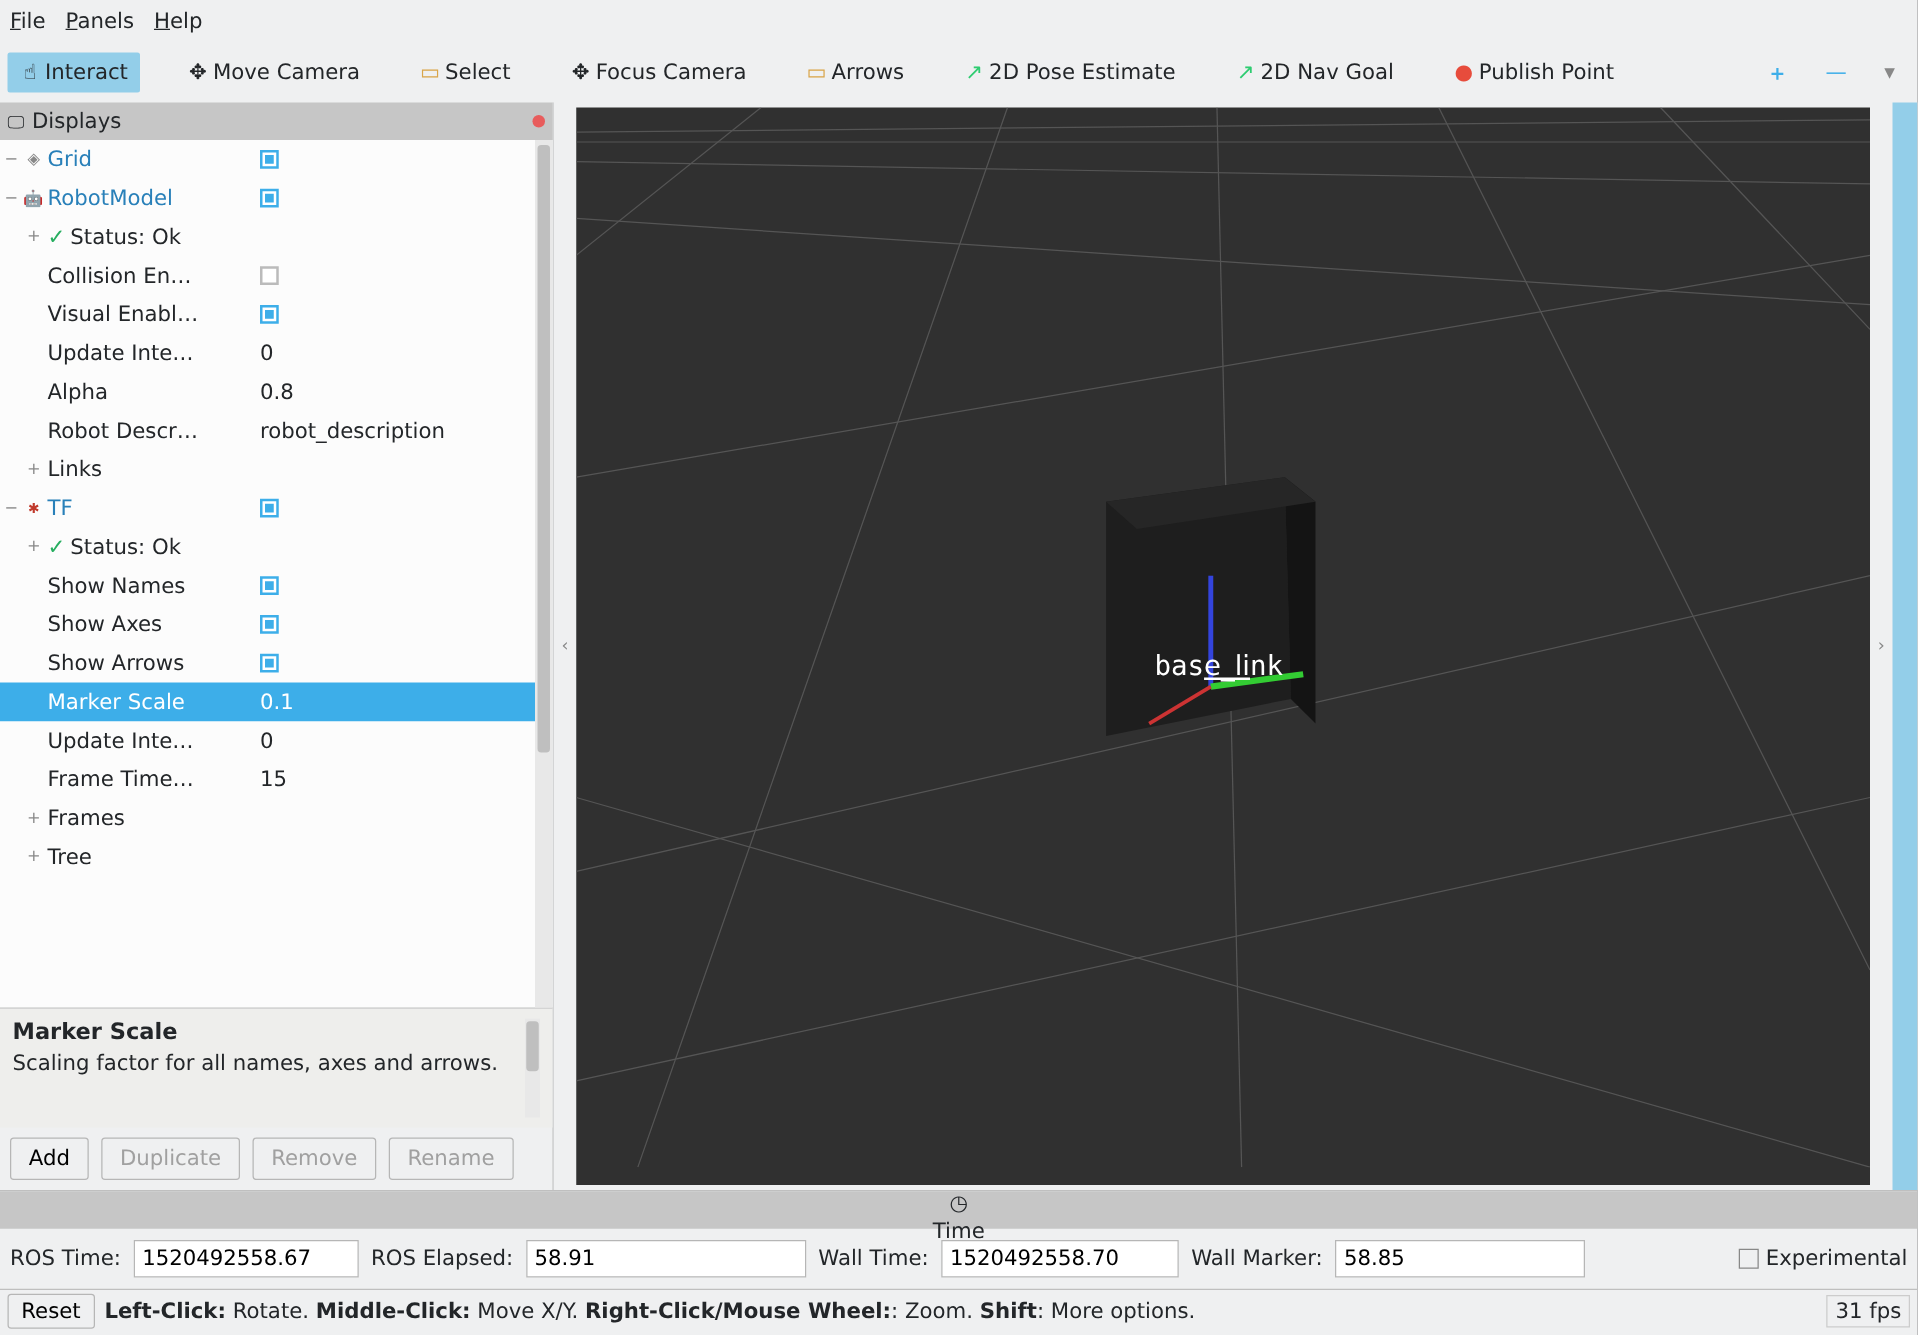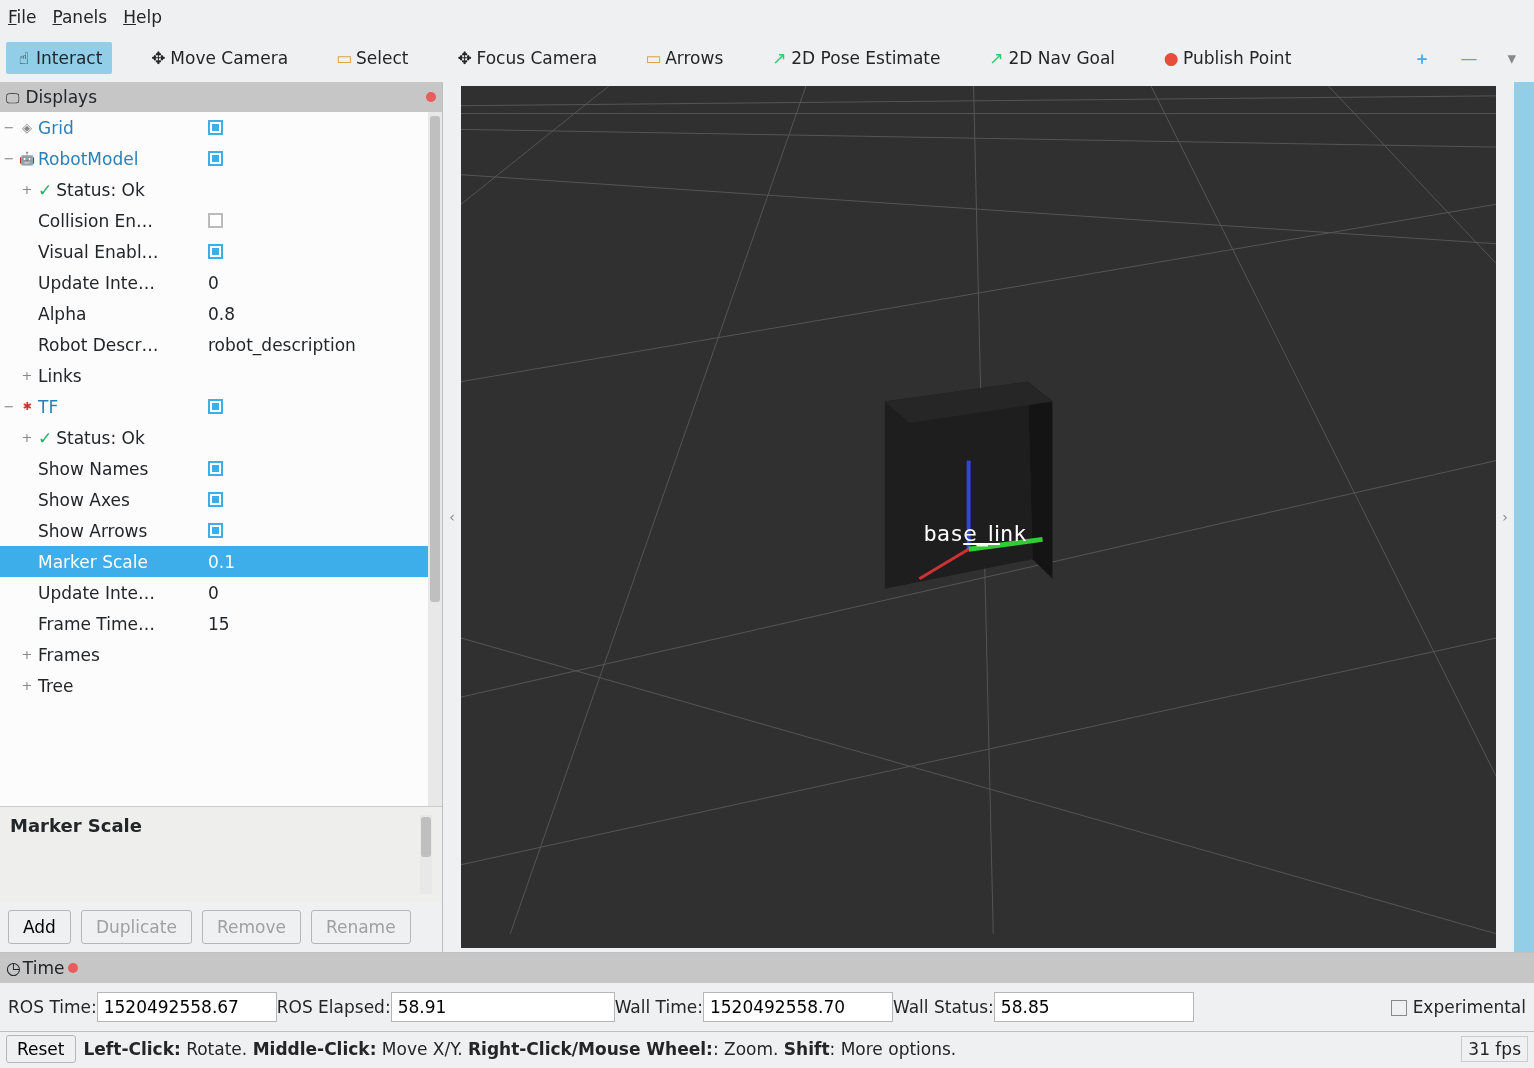--- a/index.html
+++ b/index.html
@@ -41,22 +41,22 @@
 .btn-row { display: flex; gap: 10px; padding: 8px; }
 .btn { border: 1px solid #b6b6b6; background: #eff0f1; padding: 6px 14px; border-radius: 3px; font-size: 17px; }
 .btn.disabled { color: #a0a0a0; }
 .viewport-wrap { flex: 1; position: relative; background: #eff0f1; display:flex; }
 .view-handle { width:18px; display:flex; align-items:center; justify-content:center; color:#888; font-size:14px; }
 .viewport { flex:1; background:#303030; position:relative; margin: 4px 0 4px 0; overflow:hidden; }
 .viewport svg { position:absolute; inset:0; }
 .frame-label { position:absolute; left:50%; top:50%; transform:translate(-55px,4px); color:#fff; font-size:22px; font-family: monospace, "DejaVu Sans"; letter-spacing:0px;}
 .right-strip { width: 20px; background: #93cee9; }
 .time-panel { border-top: 1px solid #bfbfbf; }
-.time-title { background:#c6c6c6; height:30px; display:flex; align-items:center; padding:0 6px; gap:2px; }
-.time-body { display:flex; align-items:center; padding:6px 8px; height:48px; }
+.time-title { background:#c6c6c6; height:30px; display:flex; align-items:center; padding:0 6px; gap:2px;flex-direction:column; }
+.time-body { display:flex; align-items:center; padding:6px 8px; gap:10px; height:48px; }
 .time-body label { font-size:17px; }
 .time-body input { height:30px; border:1px solid #b6b6b6; padding:0 6px; font-size:17px; background:#fff; }
 .time-body .spacer { flex:1; }
 .chkbox { width:16px;height:16px;border:1px solid #888;display:inline-block;vertical-align:middle;margin-right:6px;}
 .statusbar { border-top:1px solid #bfbfbf; height:34px; display:flex; align-items:center; padding:0 6px; gap:8px; font-size:17px;}
 .statusbar .btn { padding:3px 10px; }
 .statusbar .hint b { font-weight:700; }
 .statusbar .fps { margin-left:auto; border:1px solid #ccc; padding:2px 6px; }
 .iclock::before{content:"◷";}
 .imon::before{content:"🖵"; font-size:14px;}
@@ -258,20 +258,21 @@
       </div>
     </div>
     <div class="tree-scroll">
           <div class="thumb"></div>
         </div>
     </div>
 
     <div class="desc-box">
       <div class="txt">
         <div class="dtitle">Marker Scale</div>
+        <div class="dbody">Scaling factor for all names, axes and arrows.</div>
       </div>
       <div class="desc-scroll">
           <div class="thumb"></div>
         </div>
     </div>
 
     <div class="btn-row">
       <button class="btn">Add</button>
       <button class="btn disabled">Duplicate</button>
       <button class="btn disabled">Remove</button>
@@ -323,21 +324,21 @@
     <span class="spacer"></span>
     <span class="dot-close"></span>
   </div>
   <div class="time-body">
     <label>ROS Time:</label>
     <input style="width: 180px;" value="1520492558.67">
     <label>ROS Elapsed:</label>
     <input style="width: 224px;" value="58.91">
     <label>Wall Time:</label>
     <input style="width: 190px;" value="1520492558.70">
-    <label>Wall Status:</label>
+    <label>Wall Marker:</label>
     <input style="width: 200px;" value="58.85">
     <span class="spacer"></span>
     <span><span class="chkbox"></span><span>Experimental</span></span>
   </div>
 </div>
 
 <div class="statusbar">
   <button class="btn">Reset</button>
   <span class="hint">
     <b>Left-Click:</b><span> Rotate. </span>

